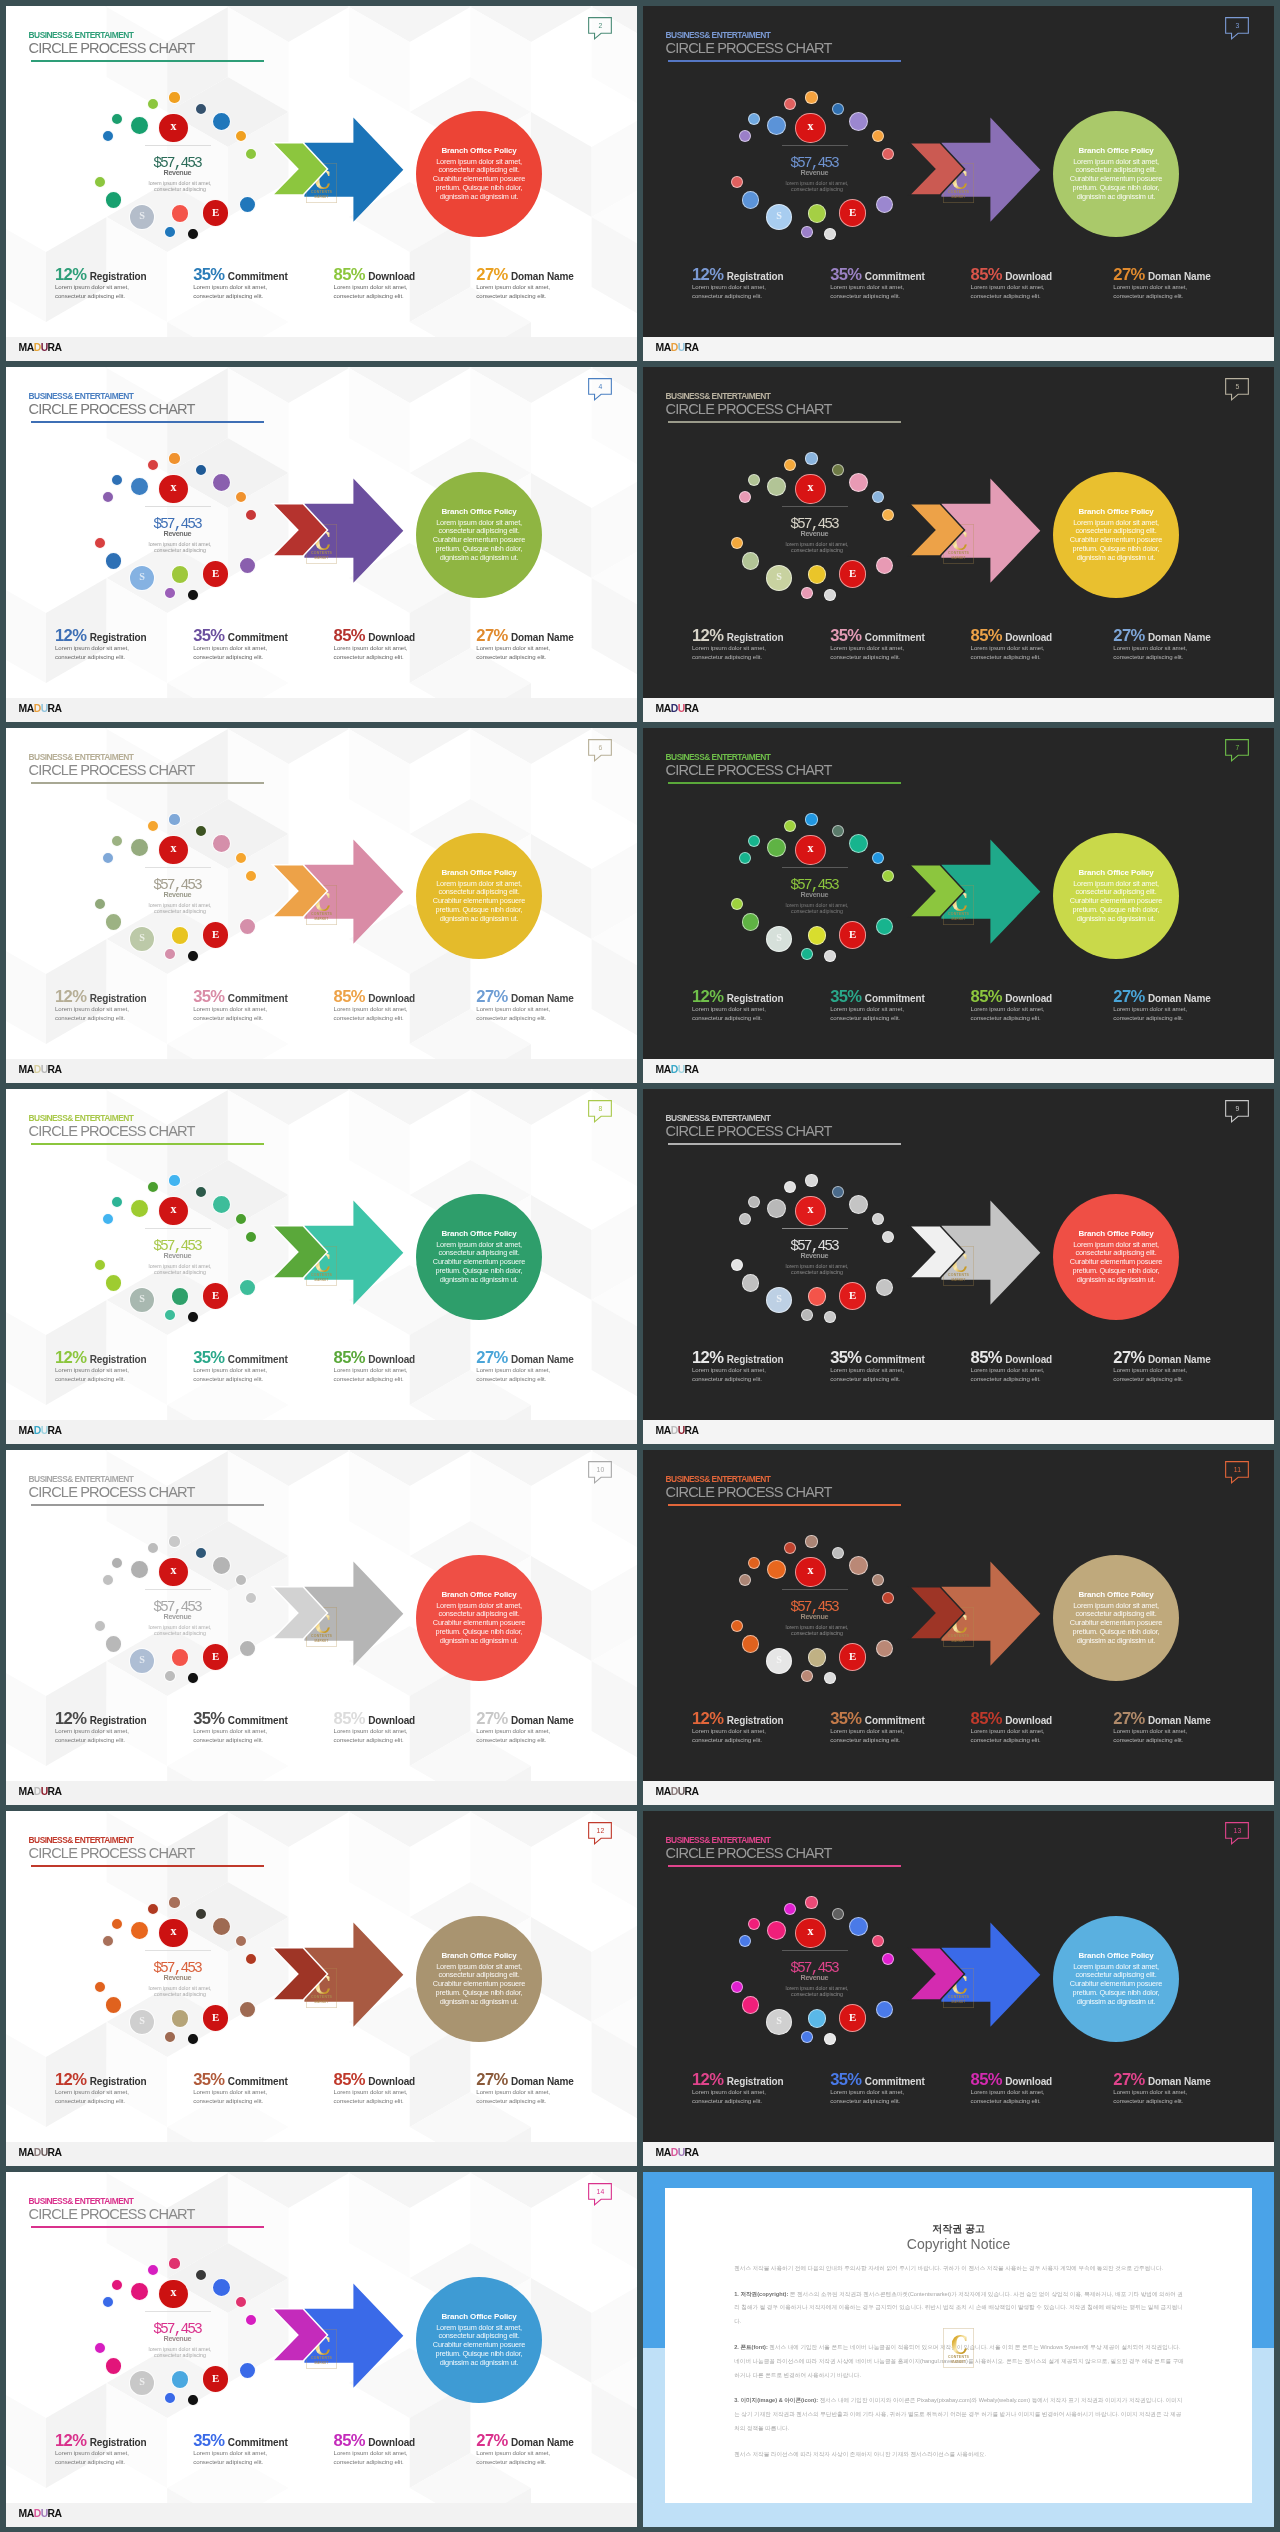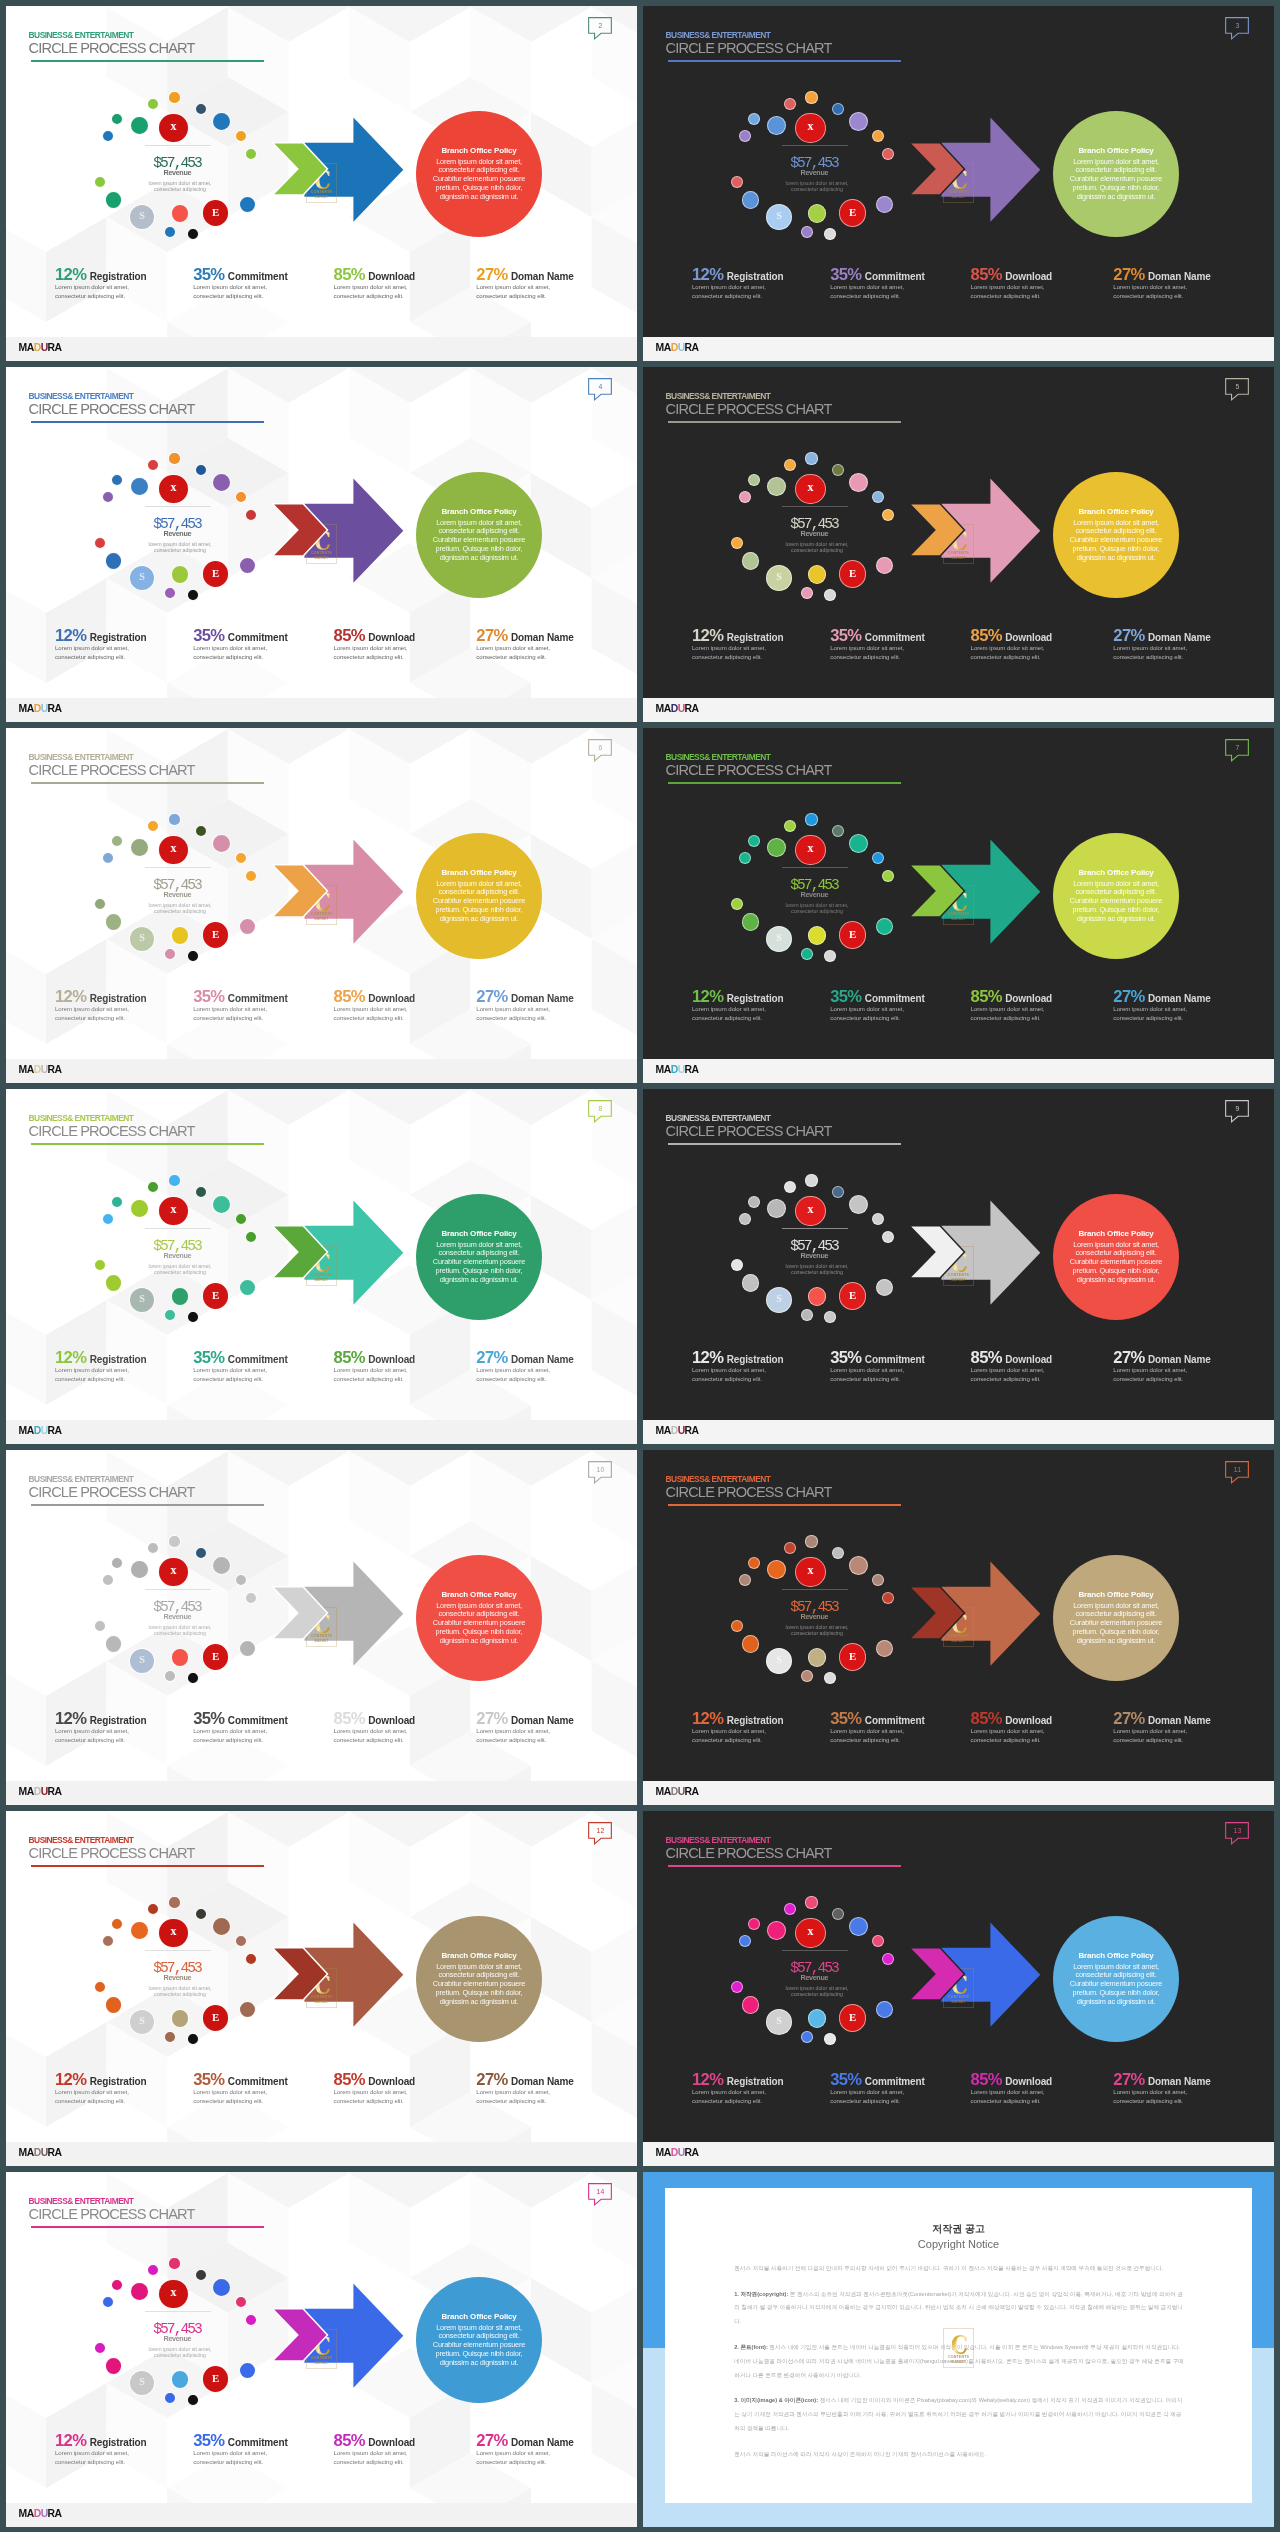--- a/index.html
+++ b/index.html
@@ -59,21 +59,21 @@
   .brand{position:absolute;left:12.6px;top:4.6px;font-size:10.4px;font-weight:700;
          letter-spacing:-0.55px;line-height:12px;}
 
   
   .cw{position:absolute;left:0;top:0;width:631px;height:355px;background:#4aa3e8;}
   .cw .band{position:absolute;left:0;bottom:0;width:100%;height:50.3%;background:#bfe0f7;}
   .cw .paper{position:absolute;left:22.2px;top:15.8px;width:586.7px;height:315.6px;background:#fff;}
   .cw .ctitle{position:absolute;left:0;right:0;top:34.5px;text-align:center;
               font-size:10px;font-weight:700;color:#3c3c3c;line-height:13px;}
   .cw .csub{position:absolute;left:0;right:0;top:51.5px;text-align:center;
-            font-size:11px;color:#6a6a6a;line-height:10px;}
+            font-size:14px;color:#6a6a6a;line-height:10px;}
   .cw .cbody{position:absolute;left:69px;right:66.7px;top:74px;font-size:5.6px;
              line-height:13.8px;color:#a5a5a5;}
   .cw .cbody p{margin:0 0 12px 0;}
   .cw .cbody b{color:#6f6f6f;}
   .cw .cwm{position:absolute;left:277.4px;top:140.2px;width:31px;height:40px;}
 </style>
 </head>
 <body>
 
 <div id="grid">

